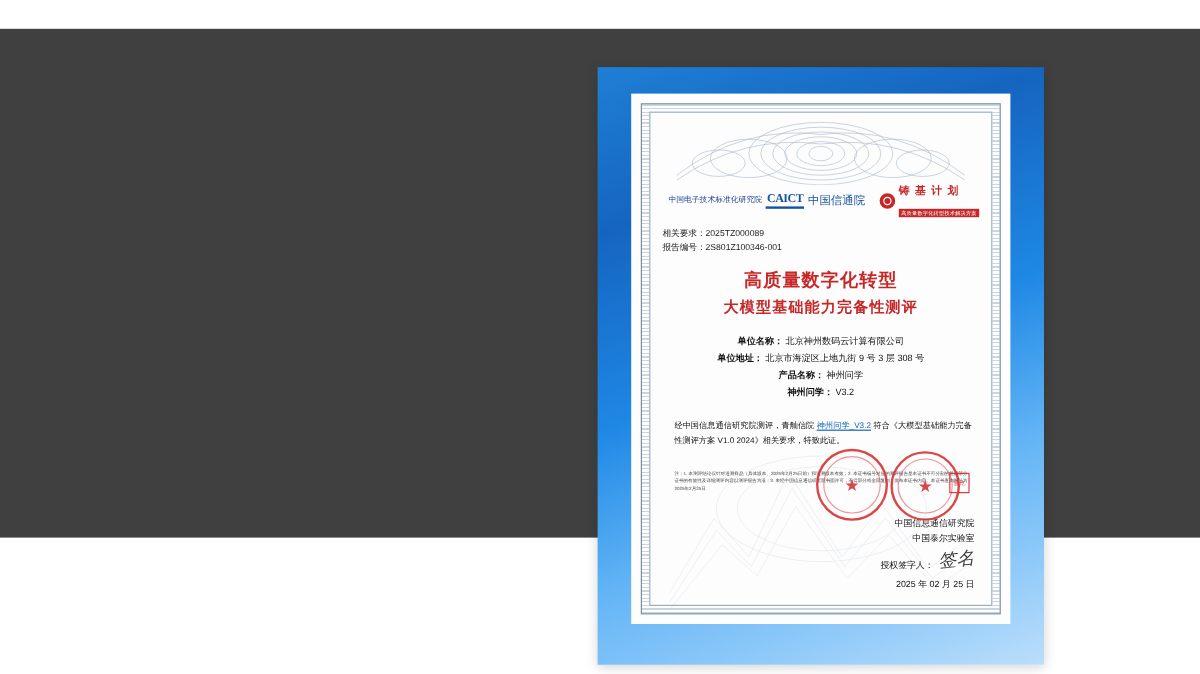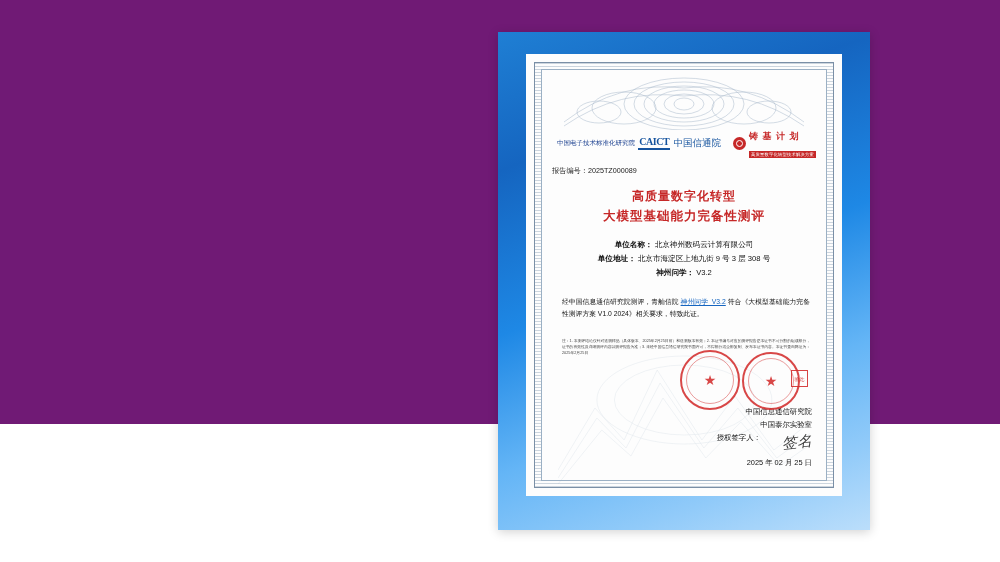--- a/index.html
+++ b/index.html
@@ -8,21 +8,22 @@
     background: #ffffff;
     width: 1000px;
     height: 562px;
     overflow: hidden;
     font-family: "Liberation Sans", sans-serif;
   }
   .stage {
     position: relative;
     width: 1000px;
     height: 424px;
-    background: #701a75;
+    background: #404040;
+    margin-top: 24px;
   }
   
   .cert-outer {
     position: absolute;
     left: 498px;
     top: 32px;
     width: 372px;
     height: 498px;
     background: linear-gradient(160deg, #1f7fd4 0%, #1565c0 22%, #1e88e5 48%, #64b5f6 70%, #90caf9 86%, #bbdefb 100%);
     box-shadow: 0 2px 10px rgba(0,0,0,0.18);
@@ -144,21 +145,21 @@
   .serials { margin: 2px 0 10px 0; }
   .serial-line {
     font-size: 7.2px;
     color: #222;
     line-height: 1.5;
     white-space: nowrap;
   }
   
   .title-block { text-align: center; margin: 4px 0 12px 0; }
   .title-main {
-    font-size: 12px;
+    font-size: 15px;
     font-weight: bold;
     color: #c62828;
     letter-spacing: 1px;
     line-height: 1.6;
     font-family: Liberation Serif, serif;
   }
   .title-sub {
     font-size: 12.5px;
     font-weight: bold;
     color: #c62828;
@@ -246,23 +247,23 @@
     opacity: 0.9;
   }
   .org-line {
     font-size: 7.4px;
     color: #111;
     line-height: 1.75;
     white-space: nowrap;
   }
   .sign-row {
     display: flex;
-    align-items: flex-start;
+    align-items: flex-end;
     justify-content: flex-end;
-    gap: 21px;
+    gap: 4px;
     margin-top: 1px;
   }
   .sign-label { font-size: 7.4px; color: #111; white-space: nowrap; }
   .handwriting {
     font-family: "Liberation Serif", serif;
     font-style: italic;
     font-size: 15px;
     color: #1a1a1a;
     transform: rotate(-6deg);
     opacity: 0.85;
@@ -327,37 +328,44 @@
             <span class="zhuji-mark"></span>
             <span class="zhuji-text">
               <span class="zhuji-main">铸 基 计 划</span><br>
               <span class="zhuji-sub">高质量数字化转型技术解决方案</span>
             </span>
           </div>
         </div>
 
         <div class="serials">
           <div class="serial-line">
-            <span>报告编号：</span><span>2025TZ000089</span>
+            <span>相关要求：</span><span>2025TZ000089</span>
+          </div>
+          <div class="serial-line">
+            <span>报告编号：</span><span>2S801Z100346-001</span>
           </div>
         </div>
 
         <div class="title-block">
           <div class="title-main">高质量数字化转型</div>
           <div class="title-sub">大模型基础能力完备性测评</div>
         </div>
 
         <div class="fields">
           <div class="field-row">
             <span class="field-label">单位名称：</span>
             <span class="field-value">北京神州数码云计算有限公司</span>
           </div>
           <div class="field-row">
             <span class="field-label">单位地址：</span>
             <span class="field-value">北京市海淀区上地九街 9 号 3 层 308 号</span>
+          </div>
+          <div class="field-row">
+            <span class="field-label">产品名称：</span>
+            <span class="field-value">神州问学</span>
           </div>
           <div class="field-row">
             <span class="field-label">神州问学：</span>
             <span class="field-value">V3.2</span>
           </div>
         </div>
 
         <div class="body-text">
           <span>经中国信息通信研究院测评，青舢信院 </span><span class="link">神州问学_V3.2</span><span> 符合《大模型基础能力完备性测评方案 V1.0 2024》相关要求，特致此证。</span>
         </div>

